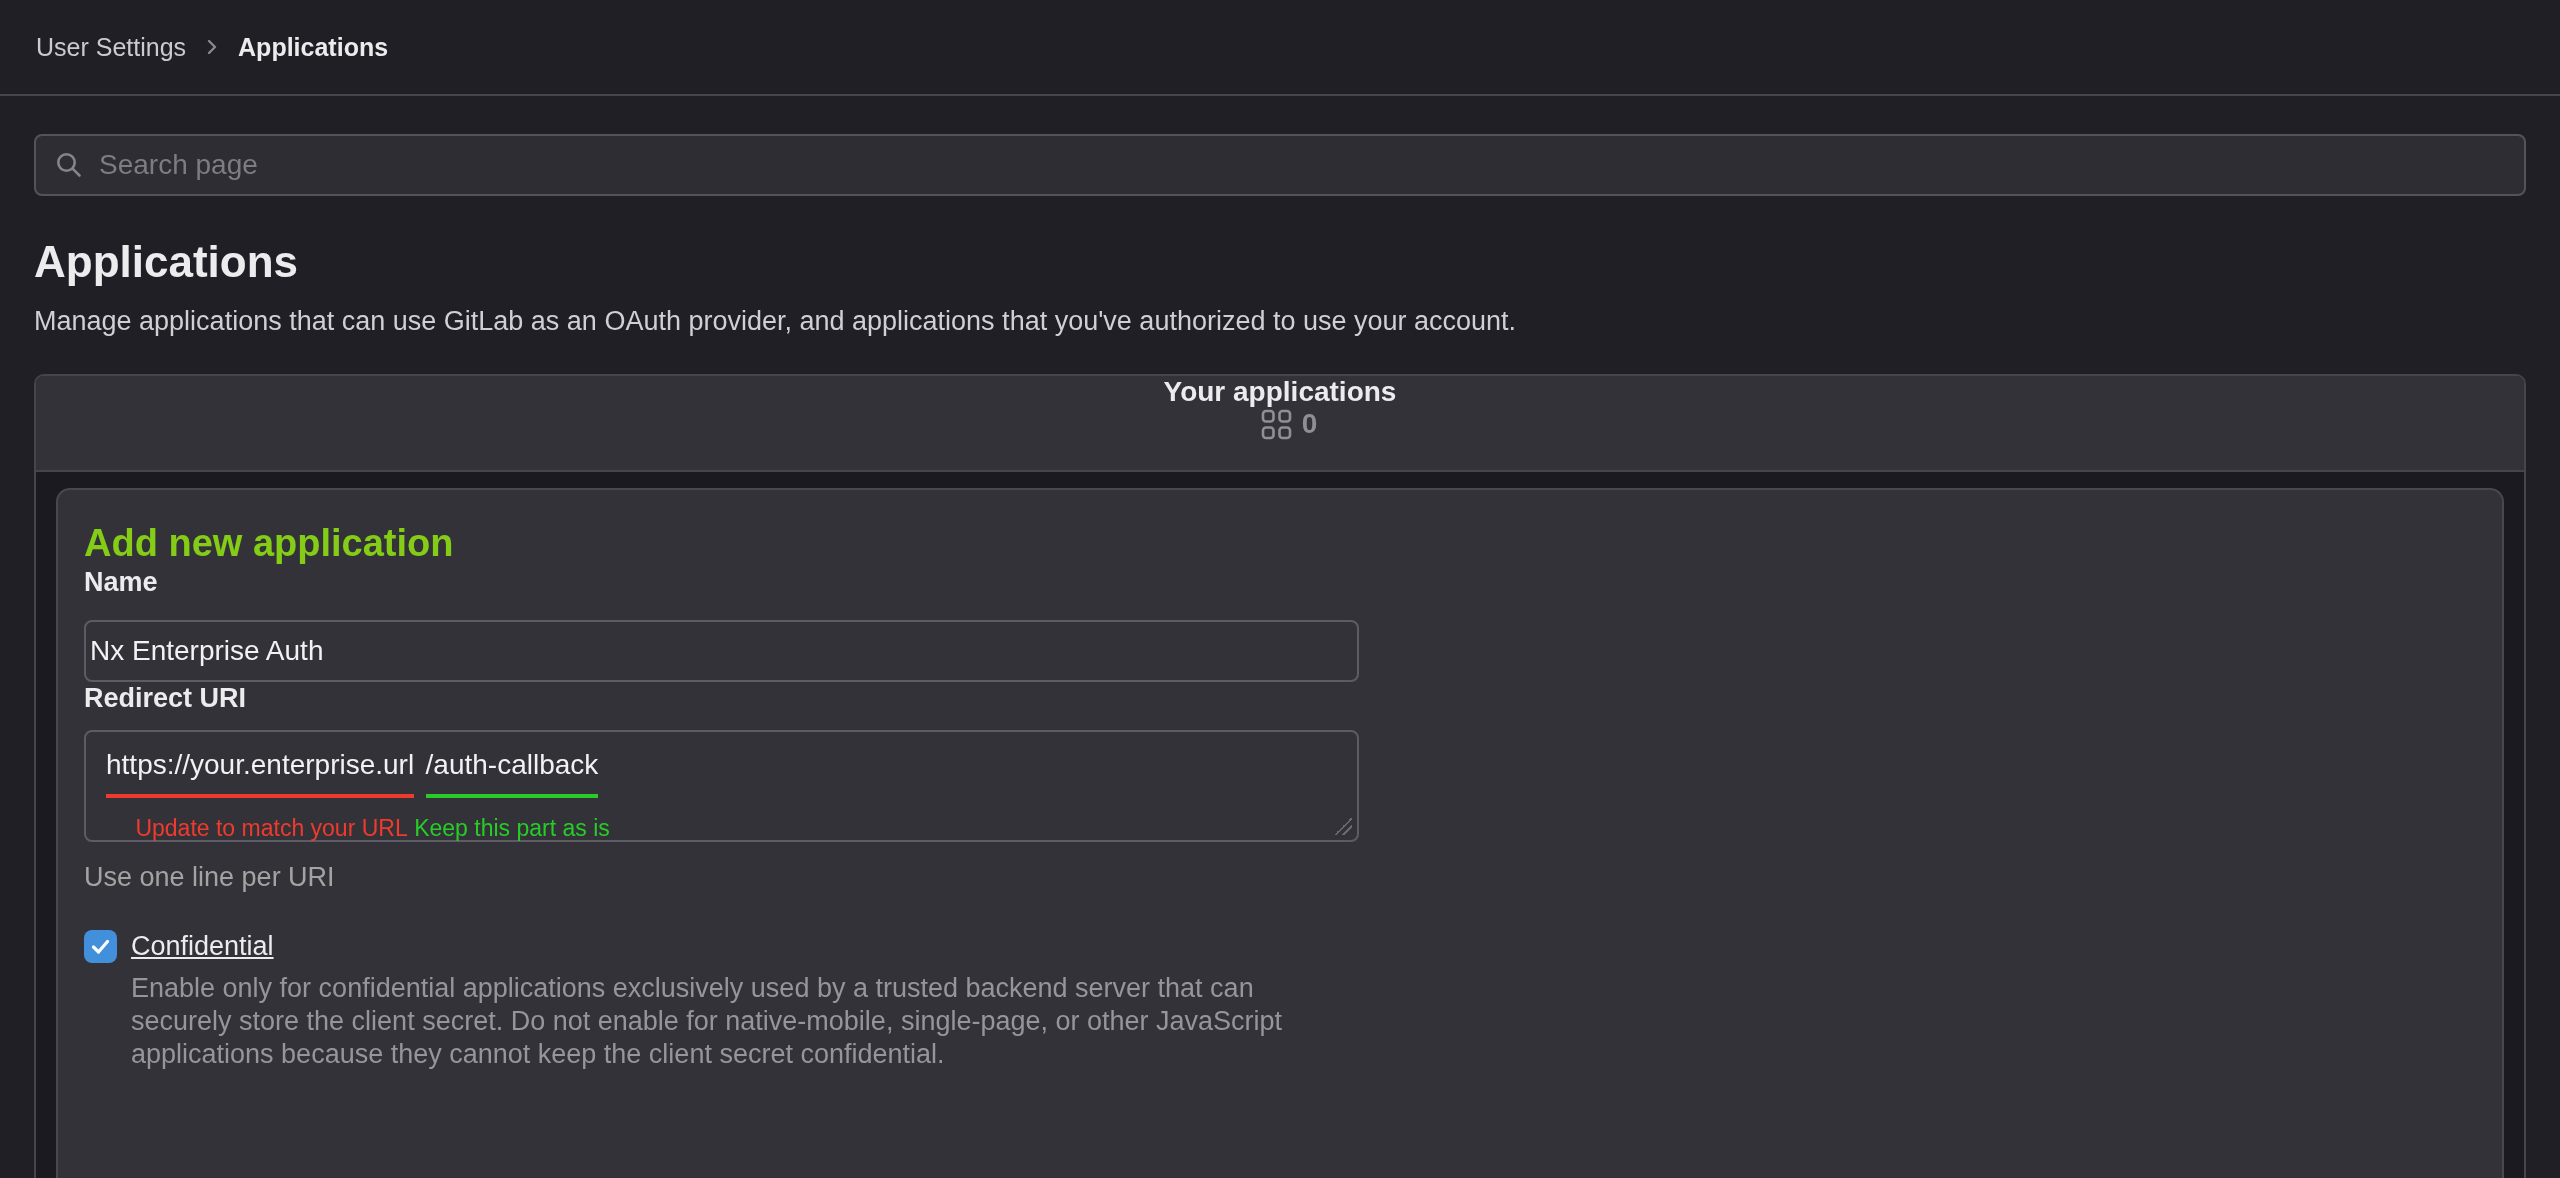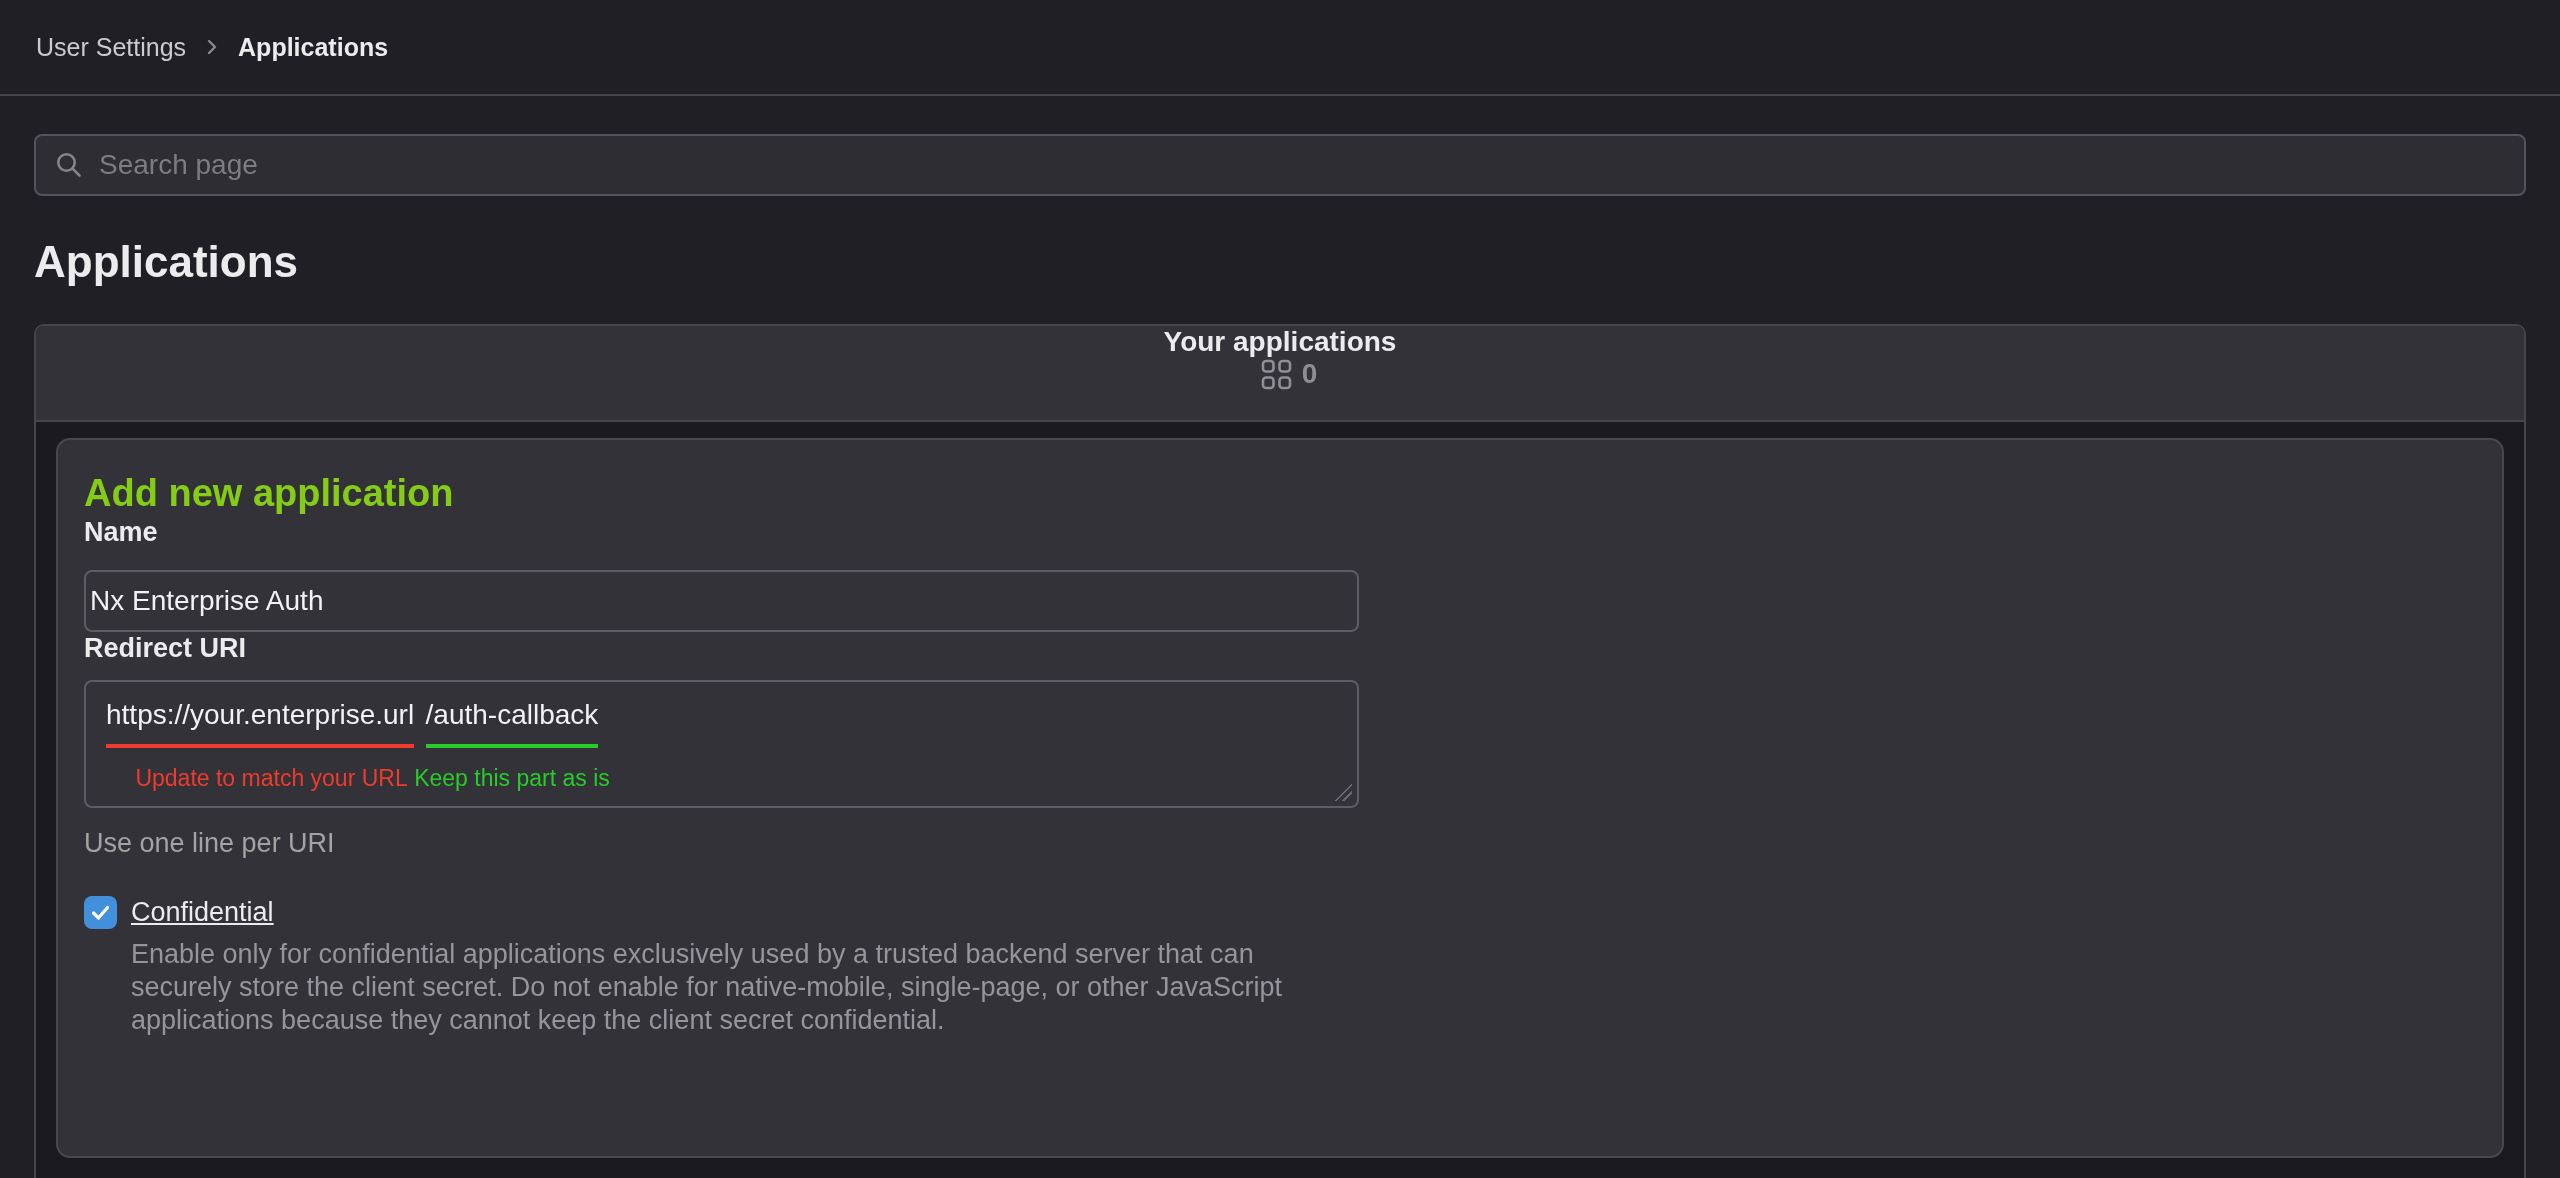--- a/index.html
+++ b/index.html
@@ -101,21 +101,21 @@
     border-radius: 8px;
     padding: 0 4px;
     font-family: inherit;
     font-size: 28px; color: #f2f1f4;
     outline: none;
   }
 
   .fake-textarea {
     position: relative;
     margin-top: 16px;
-    width: 1275px; height: 128px;
+    width: 1275px; height: 112px;
     border: 2px solid #5d5b64;
     border-radius: 8px;
     padding: 16px 20px;
     cursor: text;
   }
   .uri-line { display: flex; align-items: flex-start; }
   .uri-part { display: flex; flex-direction: column; align-items: center; }
   .uri-text {
     font-size: 28px; line-height: 34px; color: #f2f1f4;
     white-space: pre; padding-bottom: 12px;
@@ -179,20 +179,21 @@
 
   <div class="searchbox">
     <svg width="30" height="30" viewBox="0 0 30 30">
       <circle cx="12.5" cy="12.5" r="8.2" fill="none" stroke="#85848b" stroke-width="2.6"></circle>
       <line x1="18.6" y1="18.6" x2="25.5" y2="25.5" stroke="#85848b" stroke-width="2.6" stroke-linecap="round"></line>
     </svg>
     <input class="search-input" type="text" placeholder="Search page" style="">
   </div>
 
   <h1 class="page-title">Applications</h1>
+  <p class="page-desc">Manage applications that can use GitLab as an OAuth provider, and applications that you've authorized to use your account.</p>
 
   <section class="crud-card">
     <div class="crud-header">
       <span class="crud-title">Your applications</span>
       <span class="crud-count-wrap">
         <svg width="31" height="31" viewBox="0 0 31 31">
           <rect x="2" y="2" width="10.5" height="10.5" rx="3" fill="none" stroke="#908f96" stroke-width="2.6"></rect>
           <rect x="18.5" y="2" width="10.5" height="10.5" rx="3" fill="none" stroke="#908f96" stroke-width="2.6"></rect>
           <rect x="2" y="18.5" width="10.5" height="10.5" rx="3" fill="none" stroke="#908f96" stroke-width="2.6"></rect>
           <rect x="18.5" y="18.5" width="10.5" height="10.5" rx="3" fill="none" stroke="#908f96" stroke-width="2.6"></rect>

